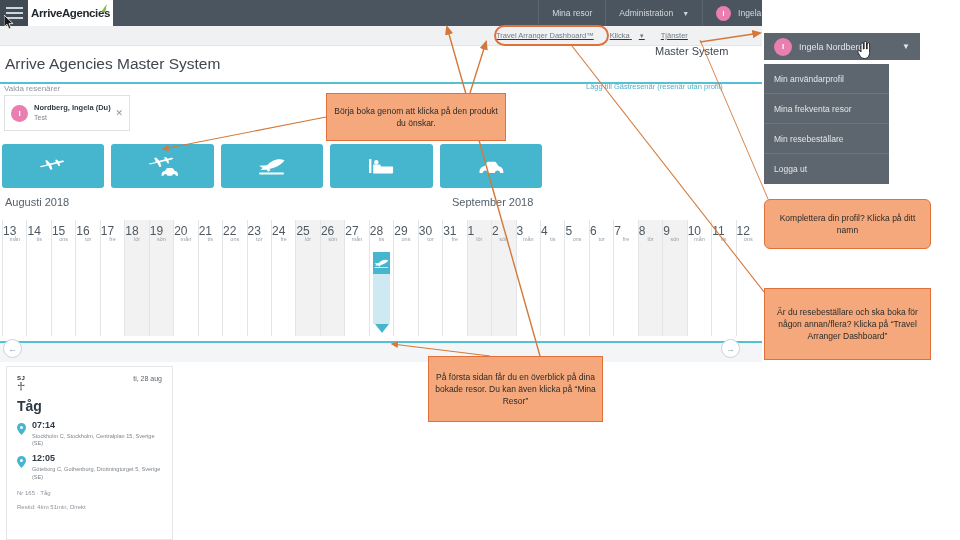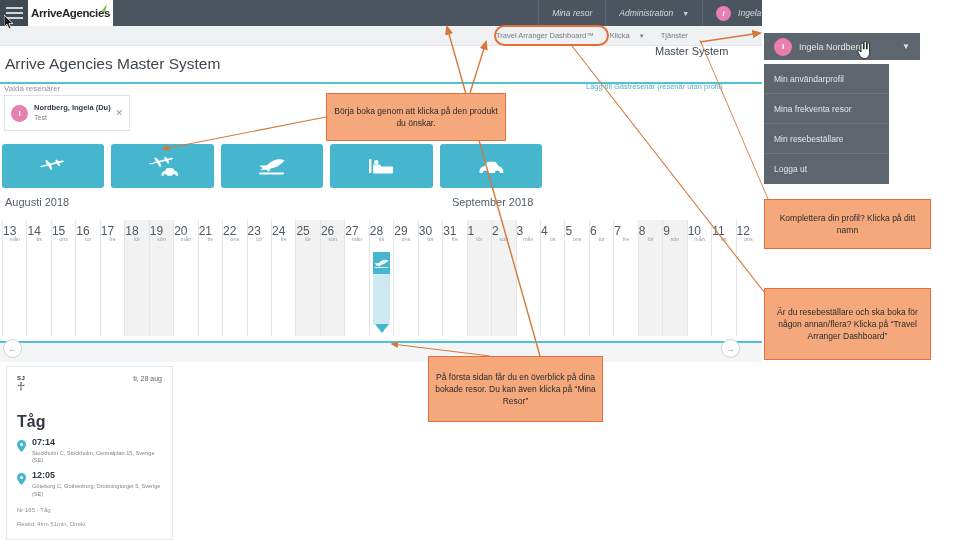--- a/index.html
+++ b/index.html
@@ -14,26 +14,26 @@
   #right-gutter{position:absolute;left:762px;top:0;width:198px;height:540px;background:#ffffff;}
 
   
   .topnav{position:absolute;left:0;top:0;width:828px;height:26px;background:#4a5560;display:flex;align-items:center;}
   .hamburger{width:28px;height:26px;display:flex;flex-direction:column;justify-content:center;align-items:center;gap:3px;background:#3f4a55;}
   .hamburger span{display:block;width:17px;height:2px;background:#cfd4d8;}
   .brandbox{width:85px;height:26px;background:#ffffff;display:flex;align-items:center;justify-content:center;position:relative;}
   .brandtxt{font-size:11.5px;font-weight:bold;color:#23282d;letter-spacing:-0.4px;}
   .brandtick{position:absolute;right:7px;top:4px;width:0;height:0;border-left:4px solid transparent;border-right:0 solid transparent;border-bottom:8px solid #76bc43;transform:skewX(-12deg);}
   .topnav-spacer{flex:1;}
-  .topitem{height:26px;display:flex;align-items:center;padding:0 13px;font-size:8.5px;color:#d6dadd;border-left:1px solid #5a6570;white-space:nowrap;font-style:italic;}
+  .topitem{height:26px;display:flex;align-items:center;padding:0 13px;font-size:8.5px;color:#d6dadd;border-left:1px solid #5a6570;white-space:nowrap;}
   .topitem .caret{margin-left:9px;font-size:7px;color:#cfd4d8;}
   .avatar{width:15px;height:15px;border-radius:50%;background:#e87fb0;color:#fff;font-size:7px;display:flex;align-items:center;justify-content:center;margin-right:7px;font-weight:bold;}
 
   
-  .subnav{position:absolute;left:0;top:26px;width:762px;height:20px;background:#f0f1f2;border-bottom:1px solid #e2e4e6;display:flex;align-items:center;padding-left:496px;box-sizing:border-box;}
+  .subnav{position:absolute;left:0;top:26px;width:762px;height:20px;background:#f0f1f2;border-bottom:1px solid #e2e4e6;display:flex;align-items:center;padding-left:496px;box-sizing:border-box;text-decoration:underline;}
   .subitem{font-size:7.5px;color:#6f7b85;margin-right:16px;white-space:nowrap;}
   .subitem .caret{margin-left:7px;font-size:6px;}
   .subitem.highlighted{color:#6f7b85;}
   .highlight-ring{position:absolute;left:494px;top:25px;width:115px;height:21px;border:2.5px solid #e2703a;border-radius:11px;box-sizing:border-box;}
 
   
   .pagetitle{position:absolute;left:0;top:46px;width:762px;height:36px;display:flex;align-items:center;padding-left:5px;box-sizing:border-box;font-size:15.5px;color:#3e4750;background:#fff;}
   .title-underline{position:absolute;left:0;top:82px;width:762px;height:1.5px;background:#54c0d3;}
 
   
@@ -68,21 +68,21 @@
   .navcirc{position:absolute;top:339px;width:17px;height:17px;border-radius:50%;border:1px solid #cdd3d7;background:#fff;display:flex;align-items:center;justify-content:center;font-size:9px;color:#9aa2a9;}
   .navcirc.left{left:3px;}
   .navcirc.right{left:721px;}
 
   
   .tripcard{position:absolute;left:6px;top:366px;width:167px;height:174px;background:#fff;border:1px solid #e4e7ea;box-sizing:border-box;padding:8px 10px;}
   .tc-top{display:flex;align-items:flex-start;justify-content:space-between;}
   .sj-logo{font-size:11px;color:#333;line-height:1;text-align:center;}
   .sj-logo .sj-t{font-size:6px;font-weight:bold;letter-spacing:0.5px;display:block;}
   .tc-date{font-size:7px;color:#5c666e;}
-  .tc-mode{font-size:16px;font-weight:bold;color:#2f3a44;margin-top:21px;}
+  .tc-mode{font-size:14px;font-weight:bold;color:#2f3a44;margin-top:6px;}
   .leg{display:flex;margin-top:7px;}
   .pin{flex:0 0 auto;width:11px;margin-right:4px;}
   .leg-body{flex:1;}
   .leg-time{font-size:9px;font-weight:bold;color:#2f3a44;line-height:1.1;}
   .leg-place{font-size:5.6px;color:#7c858c;line-height:1.3;margin-top:2px;}
   .tc-foot{font-size:6px;color:#8d959c;margin-top:9px;}
   .tc-foot2{font-size:6px;color:#8d959c;margin-top:8px;}
 
   
   .userbar{position:absolute;left:764px;top:33px;width:156px;height:27px;background:#5d666e;display:flex;align-items:center;padding:0 10px;box-sizing:border-box;}
@@ -94,21 +94,21 @@
   .umi:last-child{border-bottom:none;}
 
   
   .masterlabel{position:absolute;left:655px;top:45px;font-size:11px;color:#3e4750;white-space:nowrap;}
 
   
   .callout{position:absolute;background:#f4a87c;border:1.5px solid #e2703a;box-sizing:border-box;
            display:flex;align-items:center;justify-content:center;text-align:center;
            font-size:8.5px;color:#2b2b2b;line-height:1.45;padding:4px 6px;}
   #callout-products{left:326px;top:93px;width:180px;height:48px;}
-  #callout-profile{left:764px;top:199px;width:167px;height:50px;}
+  #callout-profile{left:764px;top:199px;width:167px;height:50px;border-radius:6px;}
   #callout-arranger{left:764px;top:288px;width:167px;height:72px;}
   #callout-overview{left:428px;top:356px;width:175px;height:66px;}
 
   
   #arrows{position:absolute;left:0;top:0;width:960px;height:540px;pointer-events:none;}
 
   
   .cursor{position:absolute;pointer-events:none;}
   #cursor-hamburger{left:4px;top:15px;}
   #cursor-hand{left:857px;top:41px;}

